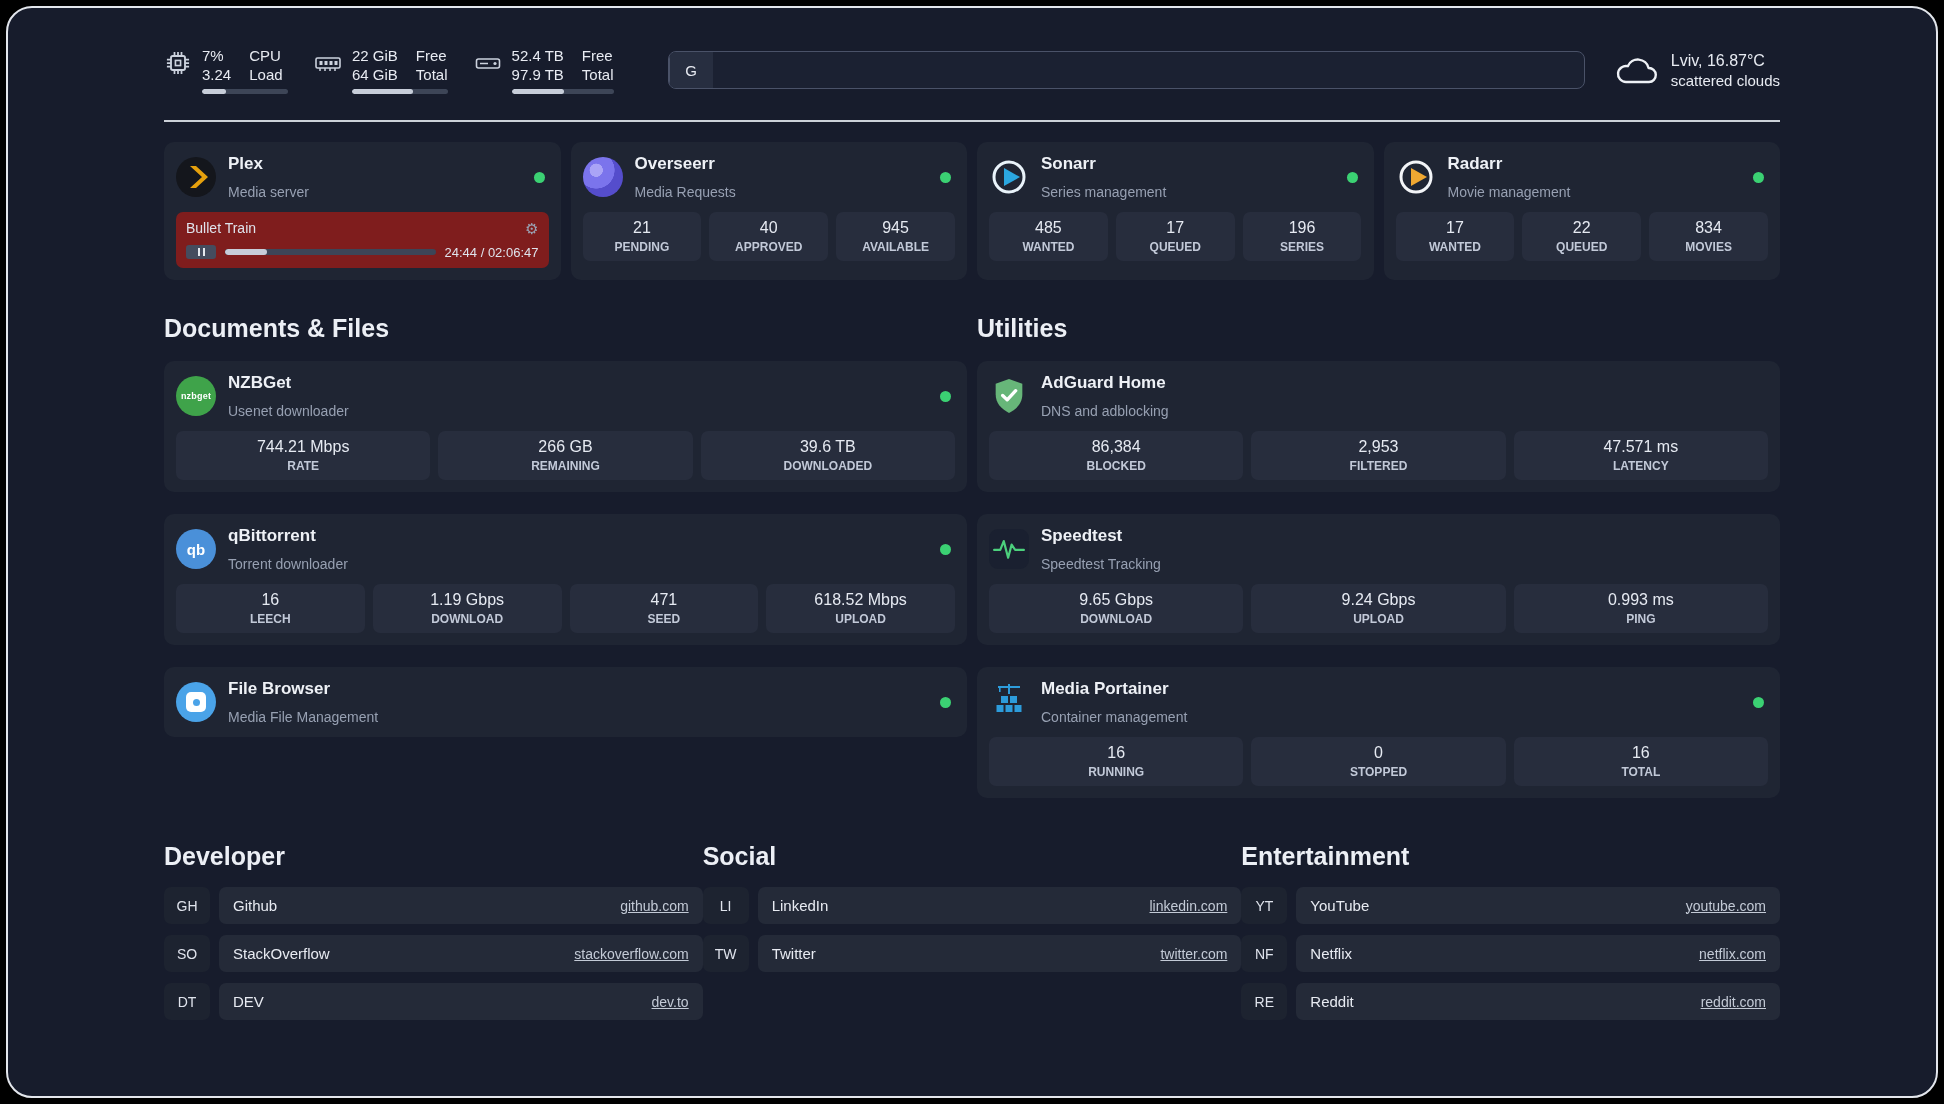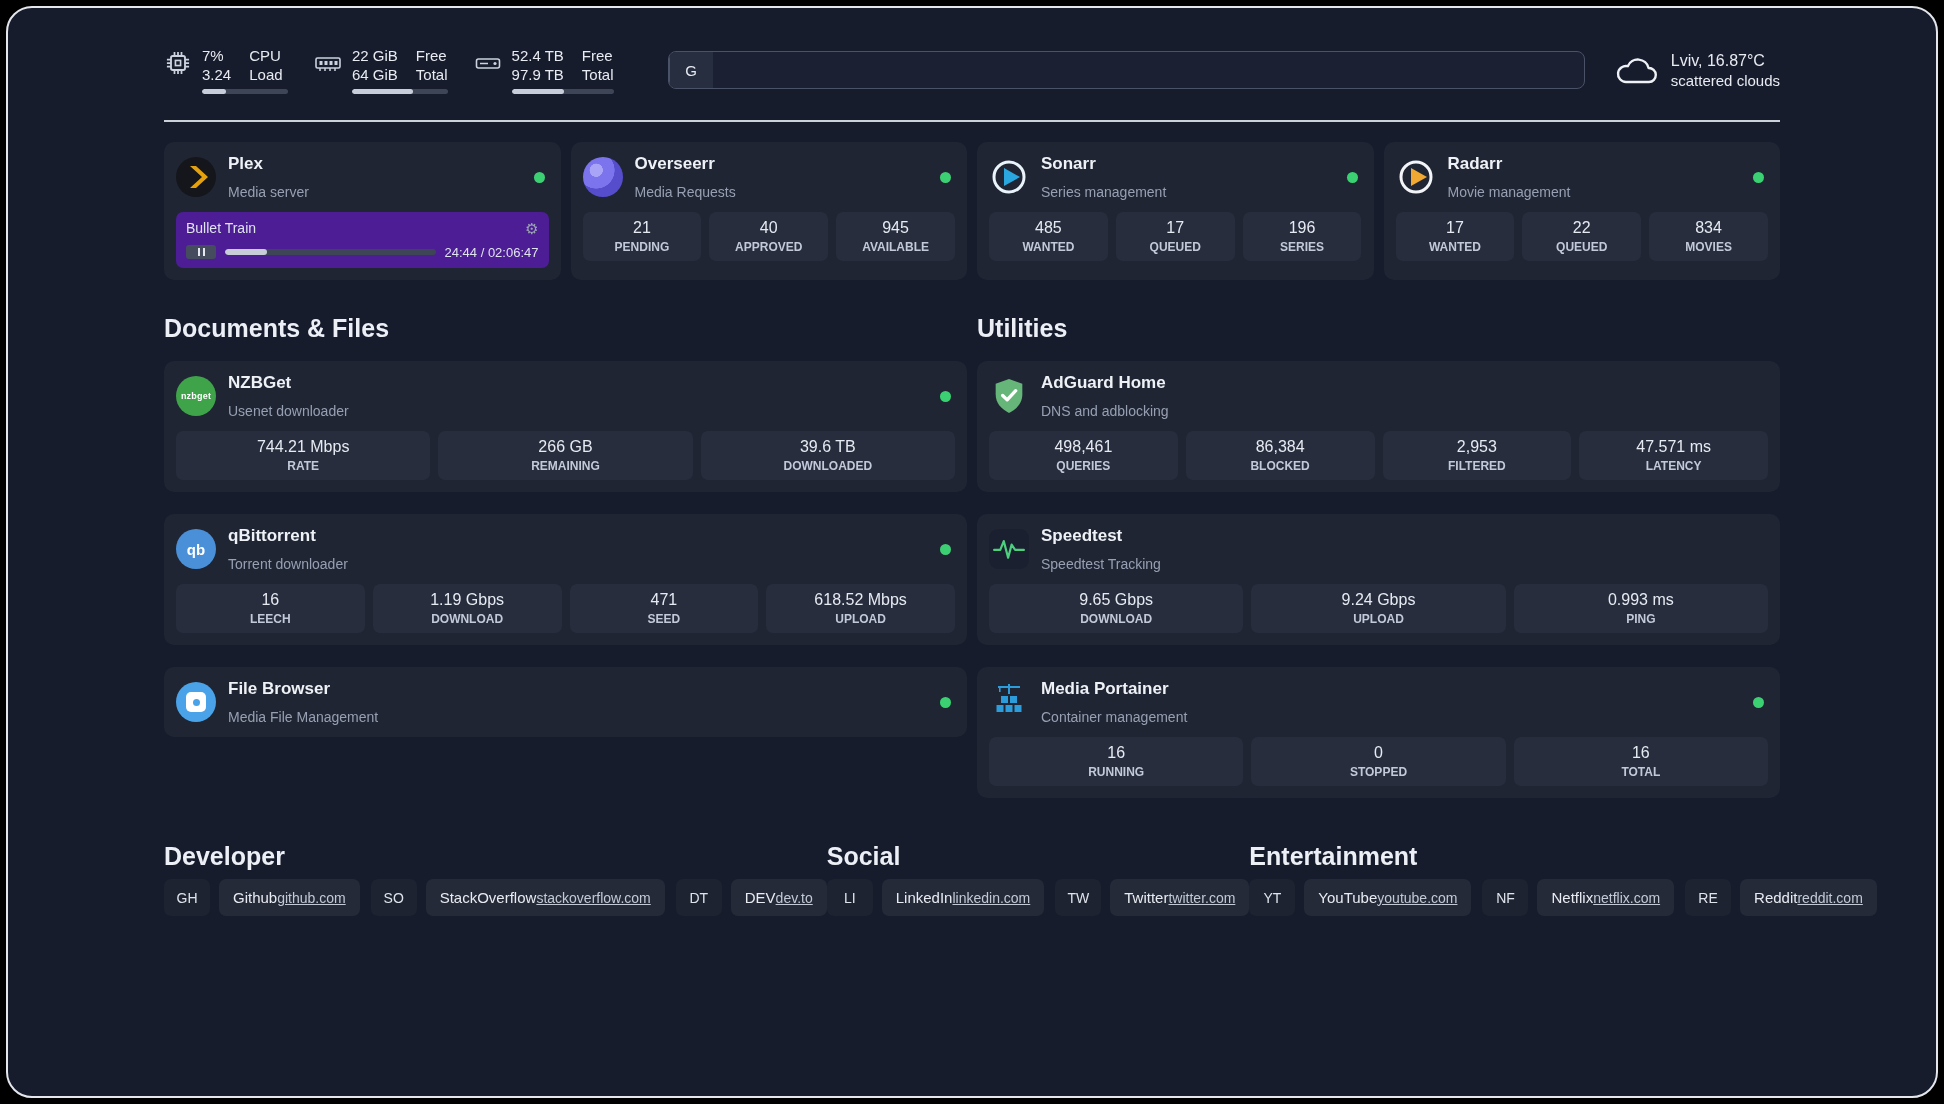--- a/index.html
+++ b/index.html
@@ -48,40 +48,40 @@
   .card-title { font-size:17px; font-weight:600; color:#eef1f6; white-space:nowrap; }
   .card-sub { font-size:14px; color:#97a0b2; margin-top:10px; white-space:nowrap; }
   .dot { width:11px; height:11px; border-radius:50%; background:#3bd173; flex:none; margin-right:4px; }
 
   .stats { display:flex; gap:8px; margin-top:12px; }
   .stat { flex:1; background:#272d3d; border-radius:7px; padding:7px 4px; text-align:center; }
   .stat-value { font-size:16px; color:#e6eaf2; line-height:18px; }
   .stat-label { font-size:12px; font-weight:700; color:#c2c9d8; margin-top:3px; line-height:14px; }
 
   
-  .player { margin-top:12px; background:#4c1d95; border-radius:7px; padding:8px 10px; }
+  .player { margin-top:12px; background:#7f1d1d; border-radius:7px; padding:8px 10px; }
   .player-top { display:flex; justify-content:space-between; align-items:center;
                 font-size:14px; color:#dfe3ec; line-height:17px; }
   .gear { color:#9aa2b3; font-size:15px; cursor:pointer; }
   .player-bar { display:flex; align-items:center; gap:9px; margin-top:7px; height:16px; }
   .pause-btn { width:30px; height:14px; background:#454c5e; border-radius:3px; display:flex;
                align-items:center; justify-content:center; cursor:pointer; flex:none; }
   .pbar { width:2px; height:8px; background:#e5e8ee; margin:0 1.5px; }
   .track { flex:1; height:6px; background:#3d4557; border-radius:3px; overflow:hidden; }
   .track-fill { height:100%; background:#c7cdd9; border-radius:3px; }
   .ptime { font-size:13px; color:#dfe3ec; white-space:nowrap; }
 
   .two-col { display:grid; grid-template-columns:1fr 1fr; gap:10px; margin-top:34px; align-items:start; }
   .col .section-title { margin-bottom:18px; }
   .col .card + .card { margin-top:22px; }
 
   
   .bookmarks { display:grid; grid-template-columns:1fr 1fr 1fr; margin-top:44px;
                align-items:start; padding-bottom:30px; }
-  .bm-rows { margin-top:8px; display:flex; flex-direction:row; gap:11px; }
+  .bm-rows { margin-top:16px; display:flex; flex-direction:column; gap:11px; }
   .bm-row { display:flex; align-items:stretch; gap:9px; height:37px; cursor:pointer; }
   .bm-abbr { width:46px; background:#1d2330; border-radius:7px; display:flex; align-items:center;
              justify-content:center; font-size:14px; color:#dfe3ec; flex:none; }
   .bm-pill { flex:1; background:#242a38; border-radius:7px; display:flex; align-items:center;
              justify-content:space-between; padding:0 14px; min-width:0; }
   .bm-name { font-size:15px; color:#e8ebf2; }
   .bm-url { font-size:14px; color:#c3cad6;text-decoration:underline; }
 
   
   .plex-icon { background:#14161c; }
@@ -405,24 +405,20 @@
               <polyline points="8.2,11.7 10.9,14.3 16,8.8" fill="none" stroke="#fff" stroke-width="2" stroke-linecap="round" stroke-linejoin="round"></polyline>
             </svg>
           </div>
           <div class="card-titles">
             <div class="card-title">AdGuard Home</div>
             <div class="card-sub">DNS and adblocking</div>
           </div>
         </div>
         <div class="stats">
           <div class="stat">
-            <div class="stat-value">498,461</div>
-            <div class="stat-label">QUERIES</div>
-          </div>
-          <div class="stat">
             <div class="stat-value">86,384</div>
             <div class="stat-label">BLOCKED</div>
           </div>
           <div class="stat">
             <div class="stat-value">2,953</div>
             <div class="stat-label">FILTERED</div>
           </div>
           <div class="stat">
             <div class="stat-value">47.571 ms</div>
             <div class="stat-label">LATENCY</div>

